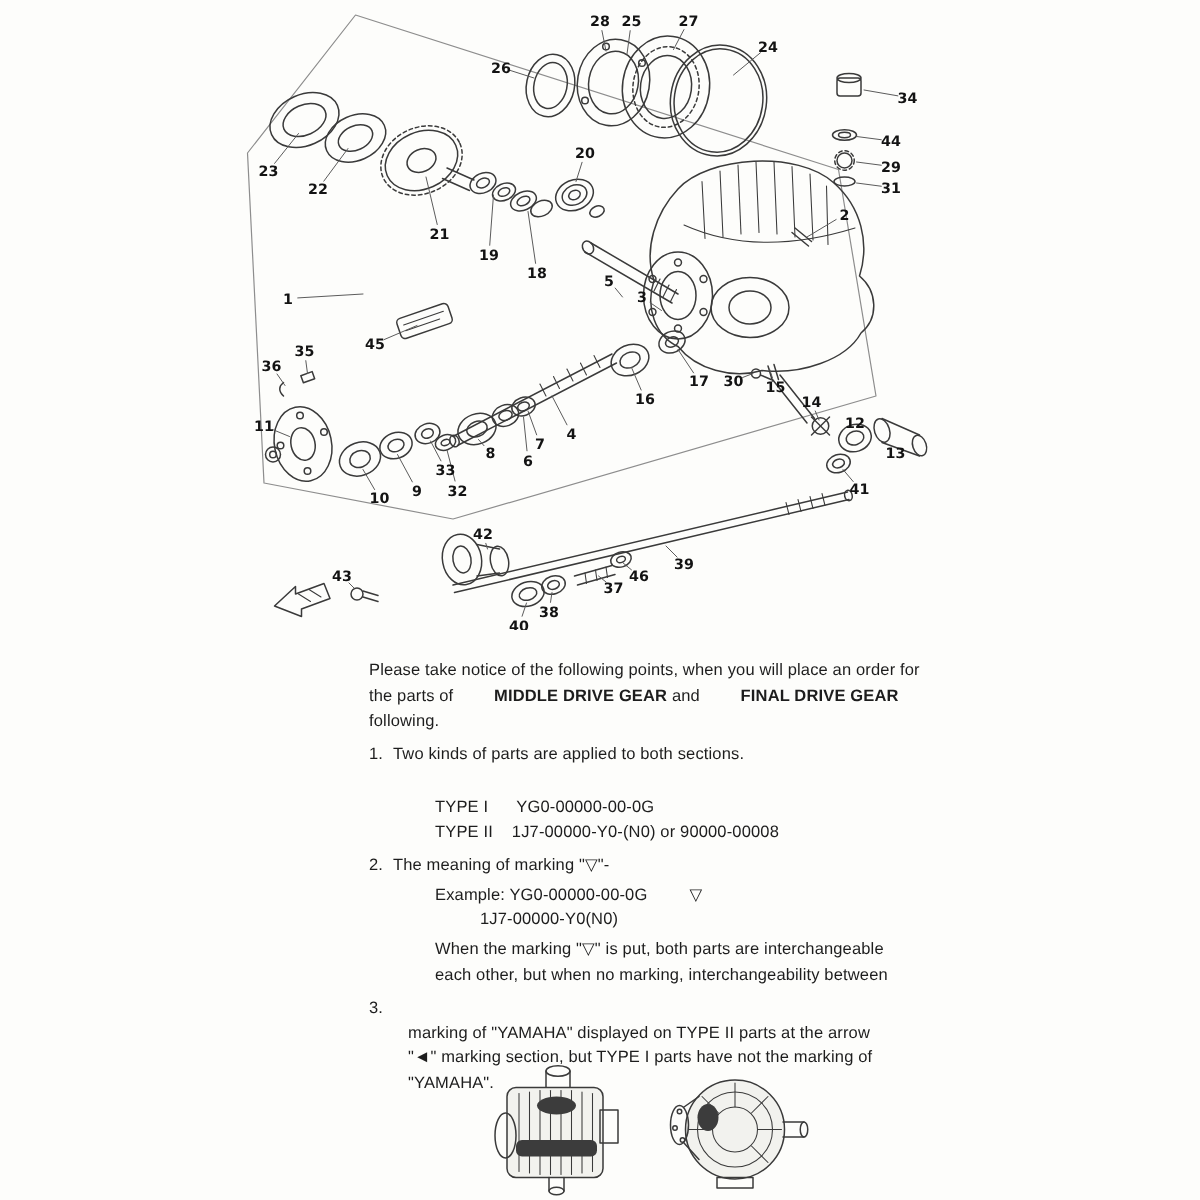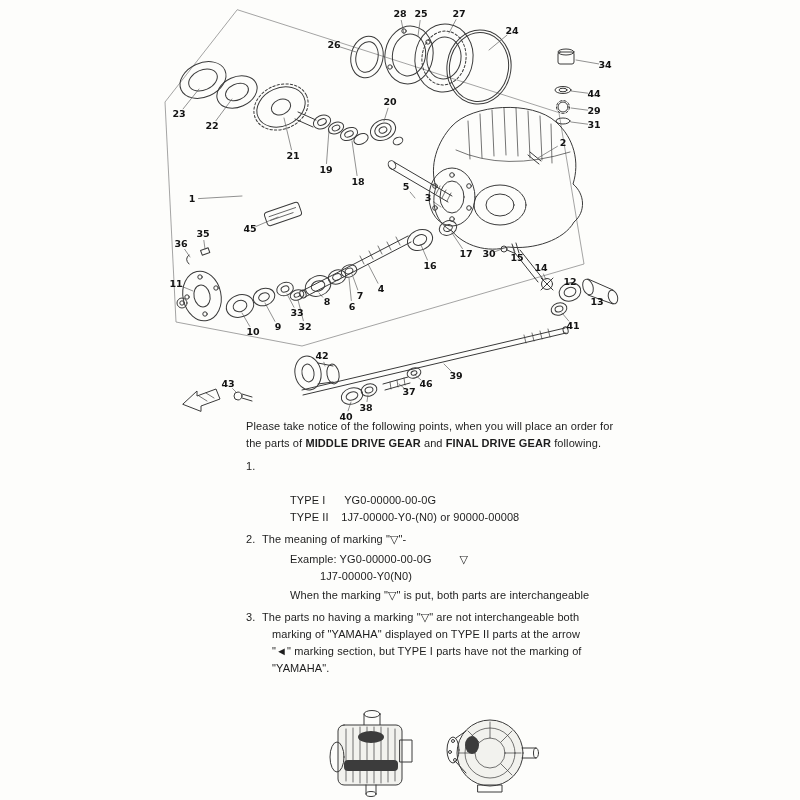--- a/index.html
+++ b/index.html
@@ -14,34 +14,34 @@
   #diagram *,#thumbs *{stroke:#3a3a3a;stroke-width:1;fill:none;stroke-linecap:round;stroke-linejoin:round;}
   #diagram .border{stroke:#8d8d8d;stroke-width:.8;}
   #diagram .thin,#thumbs .thin{stroke-width:.7;}
   #diagram .teeth{stroke-dasharray:2.4 2;}
   #diagram .leader{stroke:#565656;stroke-width:.65;}
   #diagram .plabel{stroke:none;fill:#131313;font:bold 9.5px "DejaVu Sans",sans-serif;}
   #diagram .dk,#thumbs .dk{fill:#3c3c3c;stroke:none;}
   #thumbs .lt{fill:#f2f2ee;}
   
   .notes{
-    position:absolute;left:246px;top:418px;width:368px;
+    position:absolute;left:246px;top:439px;width:368px;
     font-size:11px;line-height:16.8px;color:#1d1d1d;letter-spacing:.1px;
   }
   .nline{white-space:pre-wrap;}
   .nrow{display:flex;white-space:pre-wrap;}
   .nno{width:16px;flex:none;}
   .ind26{padding-left:26px;}
   .ind44{padding-left:44px;}
   .ind74{padding-left:74px;}
   .mt3{margin-top:3px;}
   .mt4{margin-top:18px;}
   .mt5{margin-top:5px;}
   .mt6{margin-top:6px;}
-  .b{font-weight:bold;}
+  .b{font-weight:bold;margin-left:24px;}
   .mark{margin-left:28px;}
 </style>
 </head>
 <body>
 
 <div class="page">
 
   <svg id="diagram" width="800" height="420" viewBox="0 0 800 420" xmlns="http://www.w3.org/2000/svg">
 
     <polygon class="border" points="237,10 165,102 176,322 302,346 584,264 559,113"></polygon>
@@ -360,30 +360,31 @@
         <text x="250" y="232.4" text-anchor="middle" class="plabel">45</text>
         <line x1="420.9692775551784" y1="379.8839543633278" x2="415" y2="375" class="leader"></line>
         <text x="426" y="387.4" text-anchor="middle" class="plabel">46</text>
       </g>
   </svg>
 
   <div class="notes">
     <div class="nline">Please take notice of the following points, when you will place an order for</div>
     <div class="nline"><span>the parts of </span><span class="b">MIDDLE DRIVE GEAR</span><span> and </span><span class="b">FINAL DRIVE GEAR</span><span> following.</span></div>
 
-    <div class="nrow mt6"><span class="nno">1.</span></div>
+    <div class="nrow mt6"><span class="nno">1.</span><span>Two kinds of parts are applied to both sections.</span></div>
     <div class="nline ind44 mt4">TYPE I      YG0-00000-00-0G</div>
     <div class="nline ind44">TYPE II    1J7-00000-Y0-(N0) or 90000-00008</div>
 
     <div class="nrow mt5"><span class="nno">2.</span><span>The meaning of marking "▽"-</span></div>
     <div class="nline ind44 mt3"><span>Example: YG0-00000-00-0G</span><span class="mark">▽</span></div>
     <div class="nline ind74">1J7-00000-Y0(N0)</div>
     <div class="nline ind44 mt3">When the marking "▽" is put, both parts are interchangeable</div>
-
-    <div class="nrow mt5"><span class="nno">3.</span><span>The parts no having a marking "▽" are not interchangeable both</span></div>
+    <div class="nline ind44">each other, but when no marking, interchangeability between</div>
+
+    <div class="nrow mt5"><span class="nno">3.</span></div>
     <div class="nline ind26">marking of "YAMAHA" displayed on TYPE II parts at the arrow</div>
     <div class="nline ind26">"◄" marking section, but TYPE I parts have not the marking of</div>
     <div class="nline ind26">"YAMAHA".</div>
   </div>
 
   <svg id="thumbs" width="800" height="100" viewBox="0 0 800 100" xmlns="http://www.w3.org/2000/svg">
 
     <g>
       <ellipse cx="372" cy="14" rx="8" ry="3.5"></ellipse>
       <line x1="364" y1="14" x2="364" y2="25"></line>

